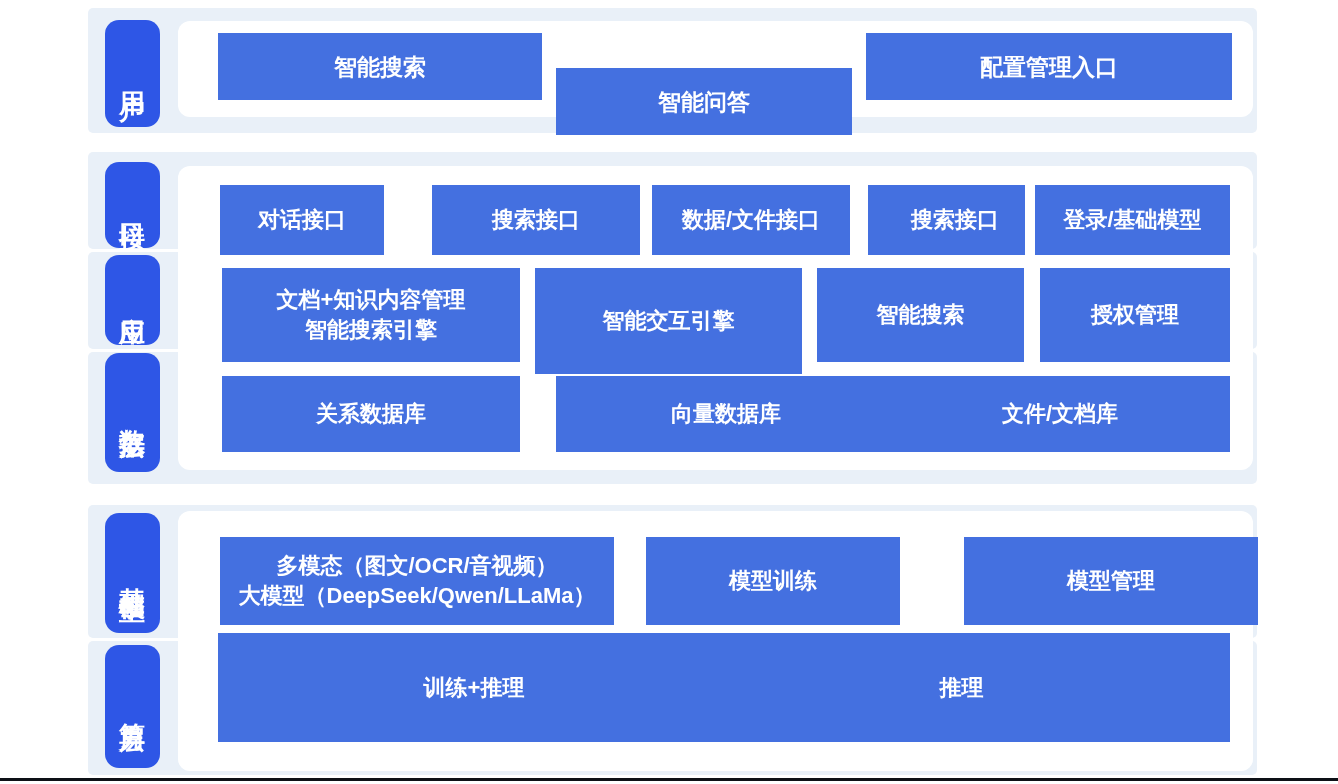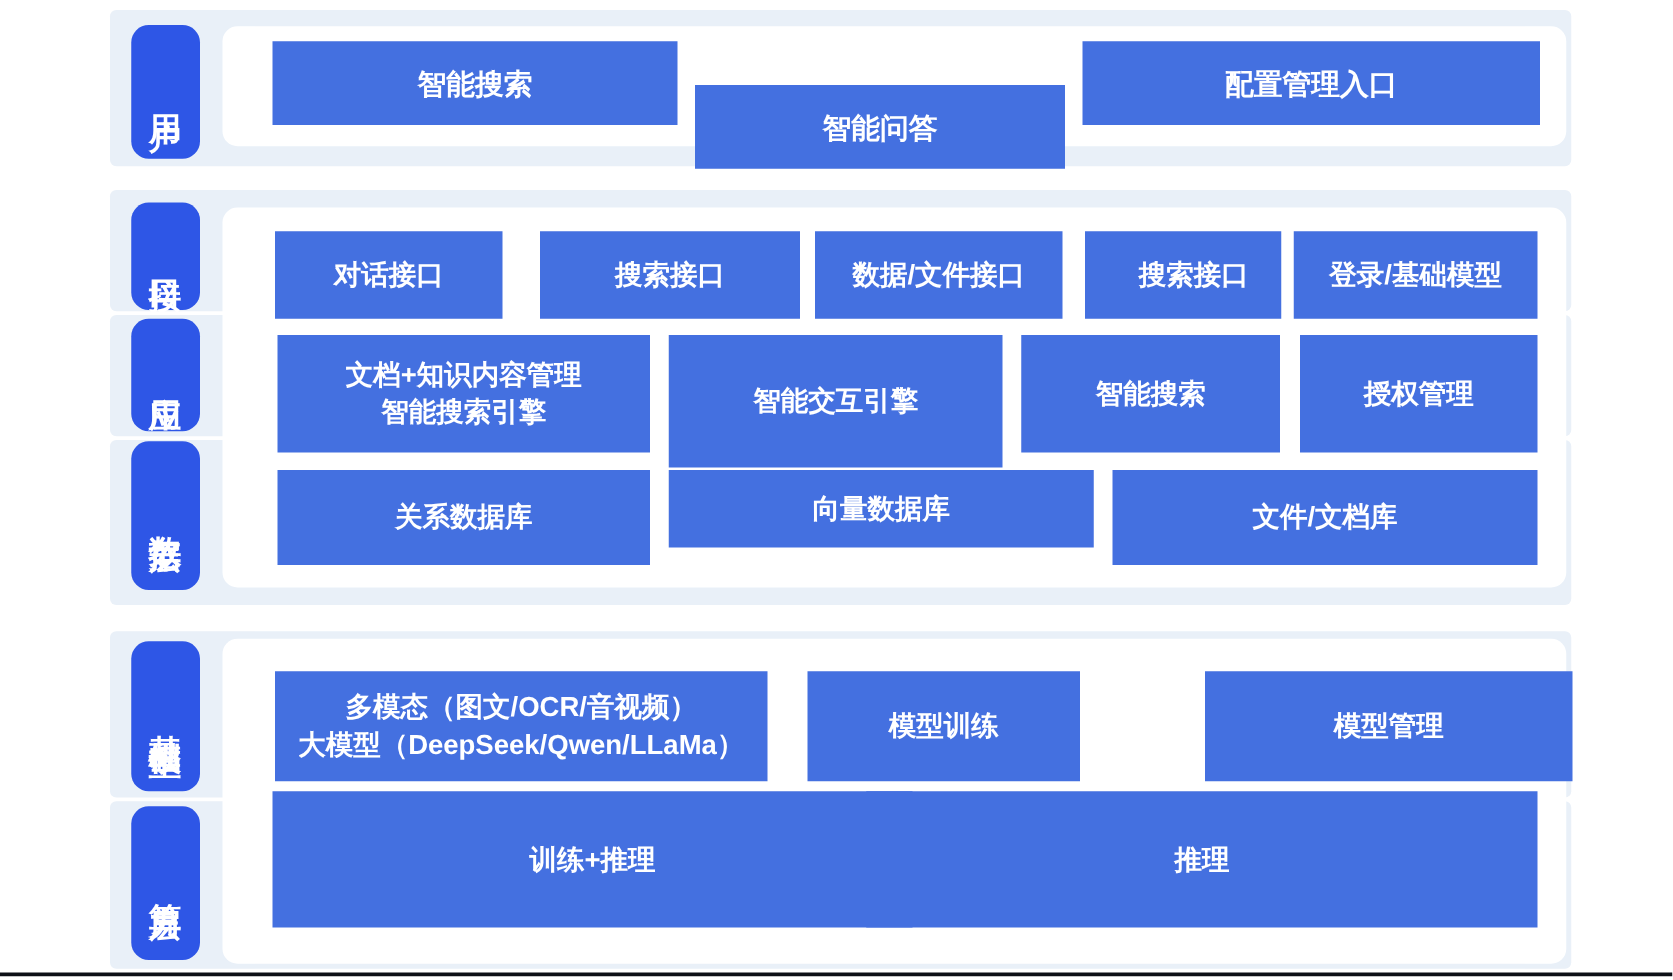--- a/index.html
+++ b/index.html
@@ -73,46 +73,46 @@
   <div class="vlabel vl-compute">算力层</div>
 
   <div class="panel panel-user">
     <div class="node node-lg" style="left:40px;top:12px;width:324px;height:67px;">智能搜索</div>
     <div class="node node-lg" style="left:378px;top:12px;width:296px;height:67px;margin-top:35px;">智能问答</div>
     <div class="node node-lg" style="left:688px;top:12px;width:366px;height:67px;">配置管理入口</div>
   </div>
 
   <div class="panel panel-middle">
 
-    <div class="node" style="left:42px;top:19px;width:182px;height:70px;">对话接口</div>
+    <div class="node" style="left:42px;top:19px;width:164px;height:70px;">对话接口</div>
     <div class="node" style="left:254px;top:19px;width:208px;height:70px;">搜索接口</div>
     <div class="node" style="left:474px;top:19px;width:198px;height:70px;">数据/文件接口</div>
     <div class="node" style="left:690px;top:19px;width:157px;height:70px;padding-left:17px;">搜索接口</div>
     <div class="node" style="left:857px;top:19px;width:195px;height:70px;">登录/基础模型</div>
 
     <div class="node" style="left:44px;top:102px;width:298px;height:94px;">
       <span>文档+知识内容管理</span>
       <span>智能搜索引擎</span>
     </div>
     <div class="node" style="left:357px;top:102px;width:267px;height:106px;">智能交互引擎</div>
     <div class="node" style="left:639px;top:102px;width:207px;height:94px;">智能搜索</div>
     <div class="node" style="left:862px;top:102px;width:190px;height:94px;">授权管理</div>
 
     <div class="node" style="left:44px;top:210px;width:298px;height:76px;">关系数据库</div>
-    <div class="node" style="left:357px;top:210px;width:340px;height:62px;">向量数据库</div>
+    <div class="node" style="left:378px;top:210px;width:340px;height:76px;">向量数据库</div>
     <div class="node" style="left:712px;top:210px;width:340px;height:76px;">文件/文档库</div>
   </div>
 
   <div class="panel panel-bottom">
 
     <div class="node" style="left:42px;top:26px;width:394px;height:88px;">
       <span>多模态（图文/OCR/音视频）</span>
       <span>大模型（DeepSeek/Qwen/LLaMa）</span>
     </div>
-    <div class="node" style="left:468px;top:26px;width:218px;height:88px;">模型训练</div>
+    <div class="node" style="left:468px;top:26px;width:254px;height:88px;">模型训练</div>
     <div class="node" style="left:758px;top:26px;width:294px;height:88px;margin-left:28px;">模型管理</div>
 
     <div class="node" style="left:40px;top:122px;width:512px;height:109px;">训练+推理</div>
     <div class="node" style="left:515px;top:122px;width:537px;height:109px;">推理</div>
   </div>
 
   <div class="bottom-line"></div>
 </div>
 
 </body></html>

